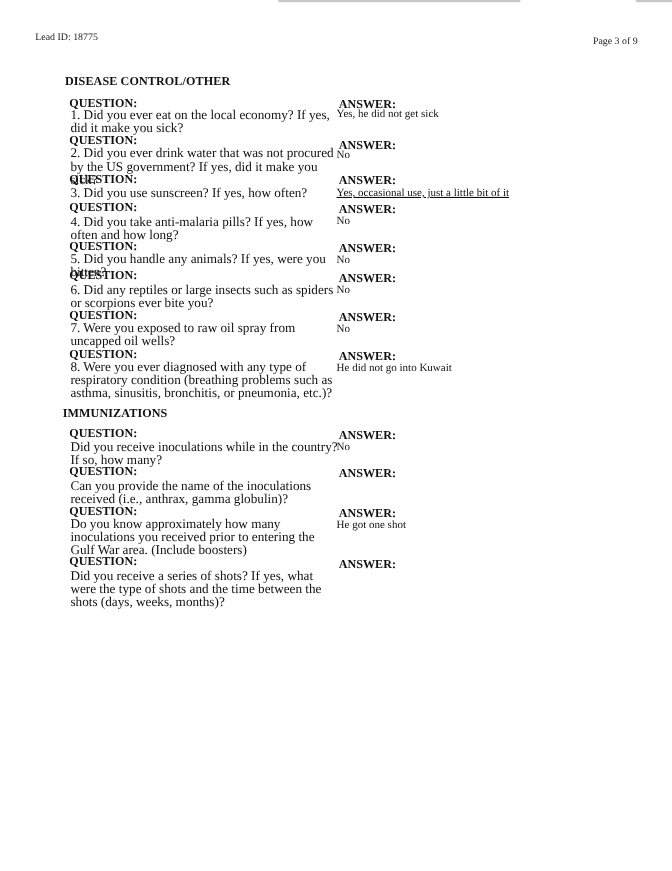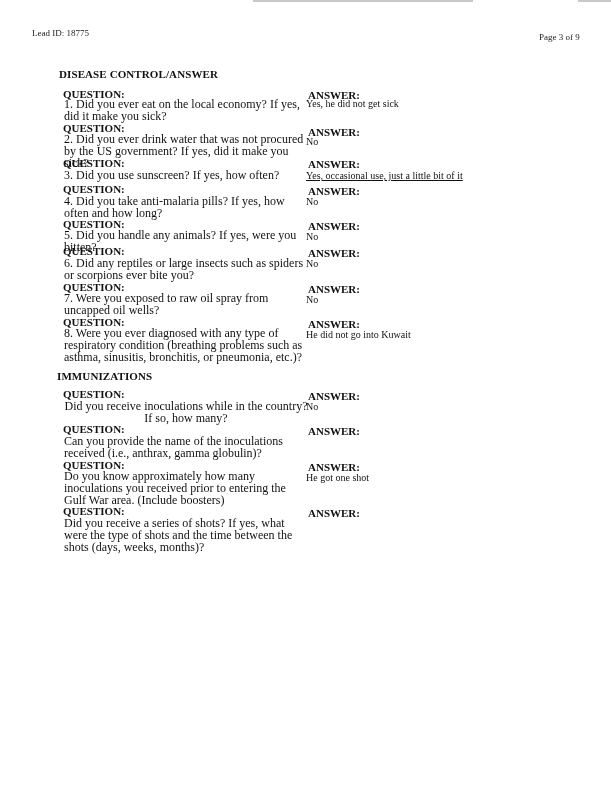--- a/index.html
+++ b/index.html
@@ -30,21 +30,21 @@
 </style>
 </head>
 <body>
 
 <div class="topline" style="left:253px;width:220px;"></div>
 <div class="topline" style="left:578px;width:33px;"></div>
 
 <div class="hdr" style="left:32px;top:28px;">Lead ID: 18775</div>
 <div class="hdr" style="left:539px;top:32px;">Page 3 of  9</div>
 
-<div class="section-title" style="top:68px;">DISEASE CONTROL/ANSWER</div>
+<div class="section-title" style="top:68px;">DISEASE CONTROL/OTHER</div>
 
 <div class="qa" style="top:88px;">
   <div class="q-label" style="top:0;">QUESTION:</div>
   <div class="q-text" style="top:10px;">1.  Did you ever eat on the local economy?  If yes, did it make you sick?</div>
   <div class="a-label" style="top:1px;">ANSWER:</div>
   <div class="a-text" style="top:10px;">Yes, he did not get sick</div>
 </div>
 
 <div class="qa" style="top:122px;">
   <div class="q-label" style="top:0;">QUESTION:</div>
@@ -92,21 +92,21 @@
   <div class="q-label" style="top:0;">QUESTION:</div>
   <div class="q-text" style="top:11px;">8.  Were you ever diagnosed with any type of respiratory condition (breathing problems such as asthma, sinusitis, bronchitis, or pneumonia, etc.)?</div>
   <div class="a-label" style="top:2px;">ANSWER:</div>
   <div class="a-text" style="top:13px;">He did not go into Kuwait</div>
 </div>
 
 <div class="section-title" style="top:370px;left:57px;">IMMUNIZATIONS</div>
 
 <div class="qa" style="top:388px;">
   <div class="q-label" style="top:0;">QUESTION:</div>
-  <div class="q-text" style="top:12px;text-align:center;">Did you receive inoculations while in the country?  If so, how many?</div>
+  <div class="q-text" style="top:12px;">Did you receive inoculations while in the country?  If so, how many?</div>
   <div class="a-label" style="top:2px;">ANSWER:</div>
   <div class="a-text" style="top:13px;">No</div>
 </div>
 
 <div class="qa" style="top:423px;">
   <div class="q-label" style="top:0;">QUESTION:</div>
   <div class="q-text" style="top:12px;">Can you provide the name of the inoculations received (i.e., anthrax, gamma globulin)?</div>
   <div class="a-label" style="top:2px;">ANSWER:</div>
   <div class="a-text" style="top:13px;"></div>
 </div>

